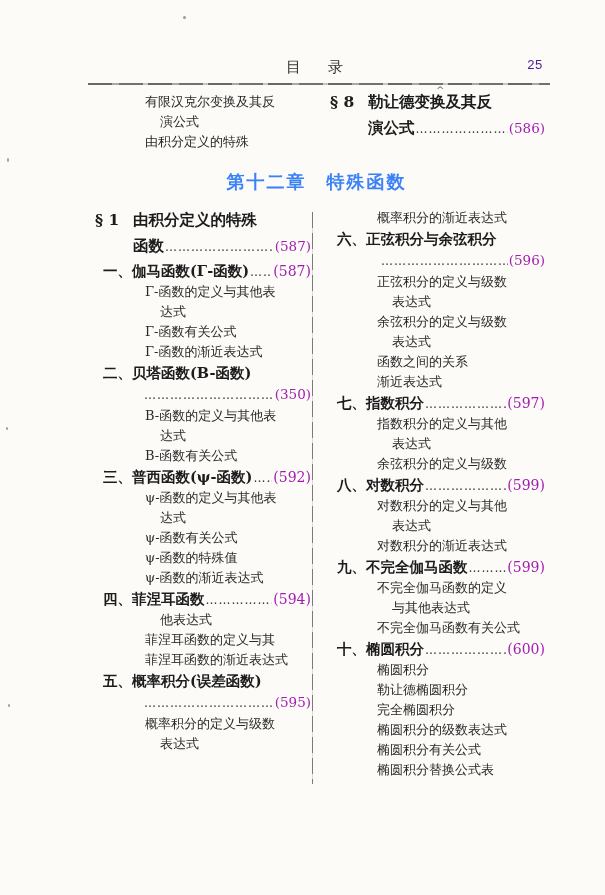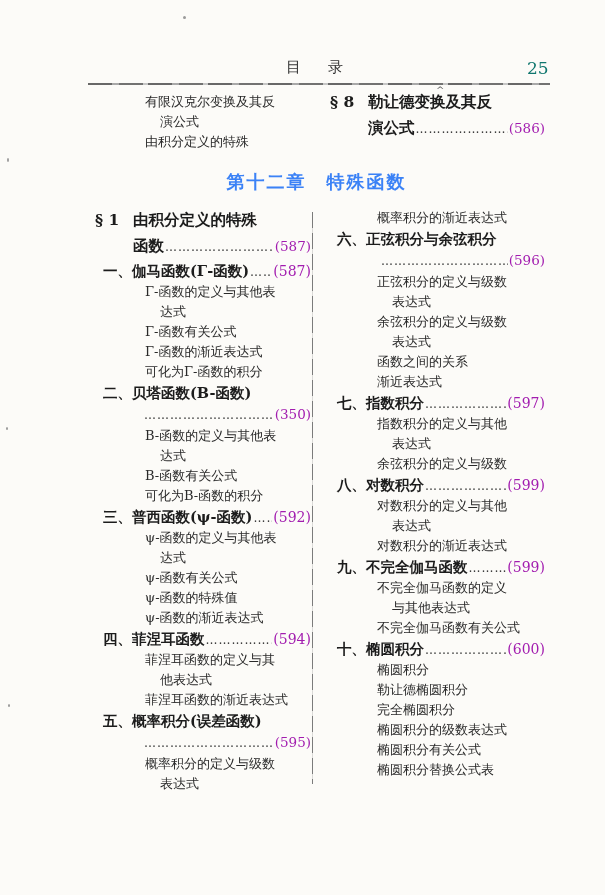--- a/index.html
+++ b/index.html
@@ -11,21 +11,21 @@
     color:#262626;
     overflow:hidden;
   }
   
   .running-title{
     position:absolute;left:286px;top:58px;
     font-size:15px;letter-spacing:6px;color:#333;
   }
   .page-number{
     position:absolute;left:527px;top:58px;
-    font-size:17px;color:#0f766e;
+    font-size:13px;color:#4c1d95;font-family:Liberation Mono, monospace;
   }
   .header-rule{
     position:absolute;left:88px;top:83px;width:462px;height:2px;
     background:repeating-linear-gradient(90deg,#4e4e4e 0 24px,#9a9a9a 24px 31px,#5a5a5a 31px 55px,#bdbdbd 55px 60px);
     opacity:.85;
   }
   
   .chapter-title{
     position:absolute;left:14px;top:170px;width:100%;
     text-align:center;font-size:18px;font-weight:700;
@@ -134,43 +134,37 @@
       </div>
       <div class="ln sub2">
         <span class="txt">达式</span>
       </div>
       <div class="ln sub">
         <span class="txt">Γ-函数有关公式</span>
       </div>
       <div class="ln sub">
         <span class="txt">Γ-函数的渐近表达式</span>
       </div>
-      <div class="ln sub">
-        <span class="txt">可化为Γ-函数的积分</span>
-      </div>
       <div class="ln item">
         <span class="num">二、</span>
         <span class="txt">贝塔函数(B-函数)</span>
       </div>
       <div class="ln leader">
         <span class="dots">………………………………………………………………</span>
         <span class="pg">(350)</span>
       </div>
       <div class="ln sub">
         <span class="txt">B-函数的定义与其他表</span>
       </div>
       <div class="ln sub2">
         <span class="txt">达式</span>
       </div>
       <div class="ln sub">
         <span class="txt">B-函数有关公式</span>
       </div>
-      <div class="ln sub">
-        <span class="txt">可化为B-函数的积分</span>
-      </div>
       <div class="ln item">
         <span class="num">三、</span>
         <span class="txt">普西函数(ψ-函数)</span>
         <span class="dots">………………………………………………………………</span>
         <span class="pg">(592)</span>
       </div>
       <div class="ln sub">
         <span class="txt">ψ-函数的定义与其他表</span>
       </div>
       <div class="ln sub2">
@@ -184,25 +178,25 @@
       </div>
       <div class="ln sub">
         <span class="txt">ψ-函数的渐近表达式</span>
       </div>
       <div class="ln item">
         <span class="num">四、</span>
         <span class="txt">菲涅耳函数</span>
         <span class="dots">………………………………………………………………</span>
         <span class="pg">(594)</span>
       </div>
+      <div class="ln sub2">
+        <span class="txt">他表达式</span>
+      </div>
       <div class="ln sub">
         <span class="txt">菲涅耳函数的定义与其</span>
-      </div>
-      <div class="ln sub2">
-        <span class="txt">他表达式</span>
       </div>
       <div class="ln sub">
         <span class="txt">菲涅耳函数的渐近表达式</span>
       </div>
       <div class="ln item">
         <span class="num">五、</span>
         <span class="txt">概率积分(误差函数)</span>
       </div>
       <div class="ln leader">
         <span class="dots">………………………………………………………………</span>

